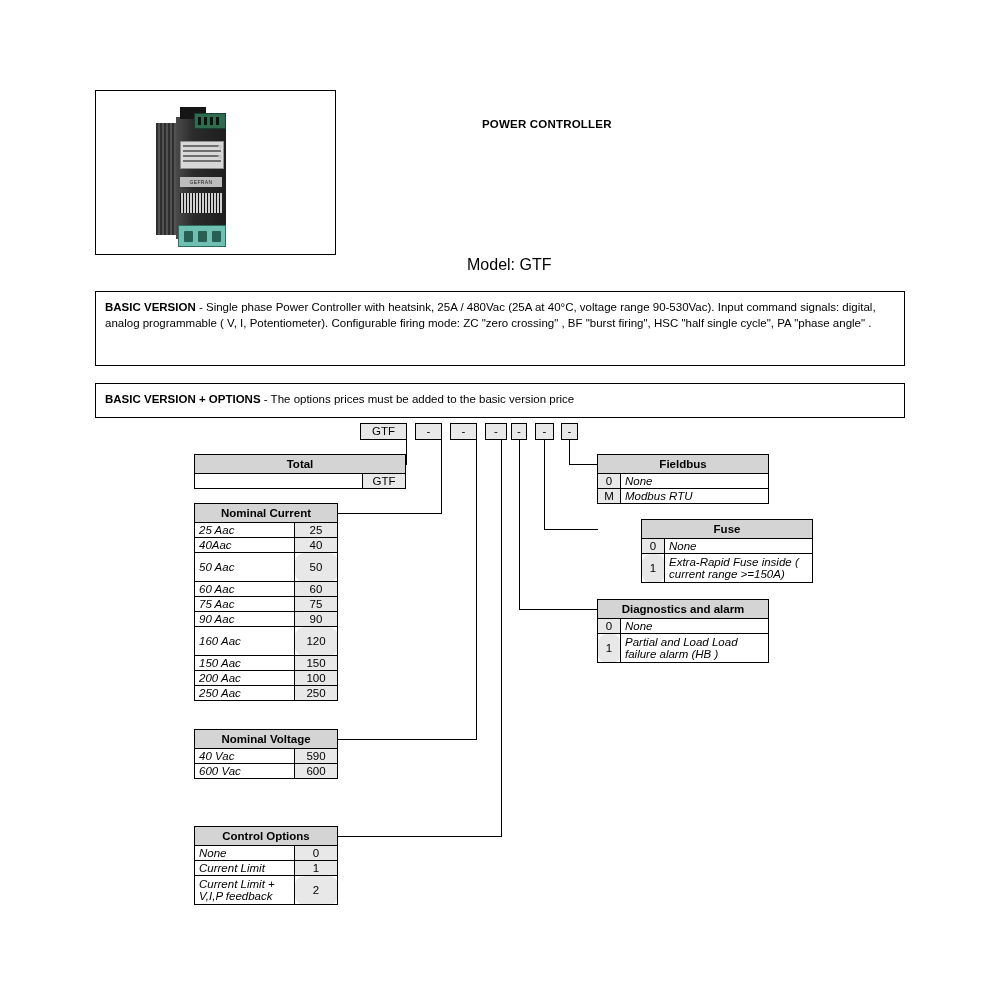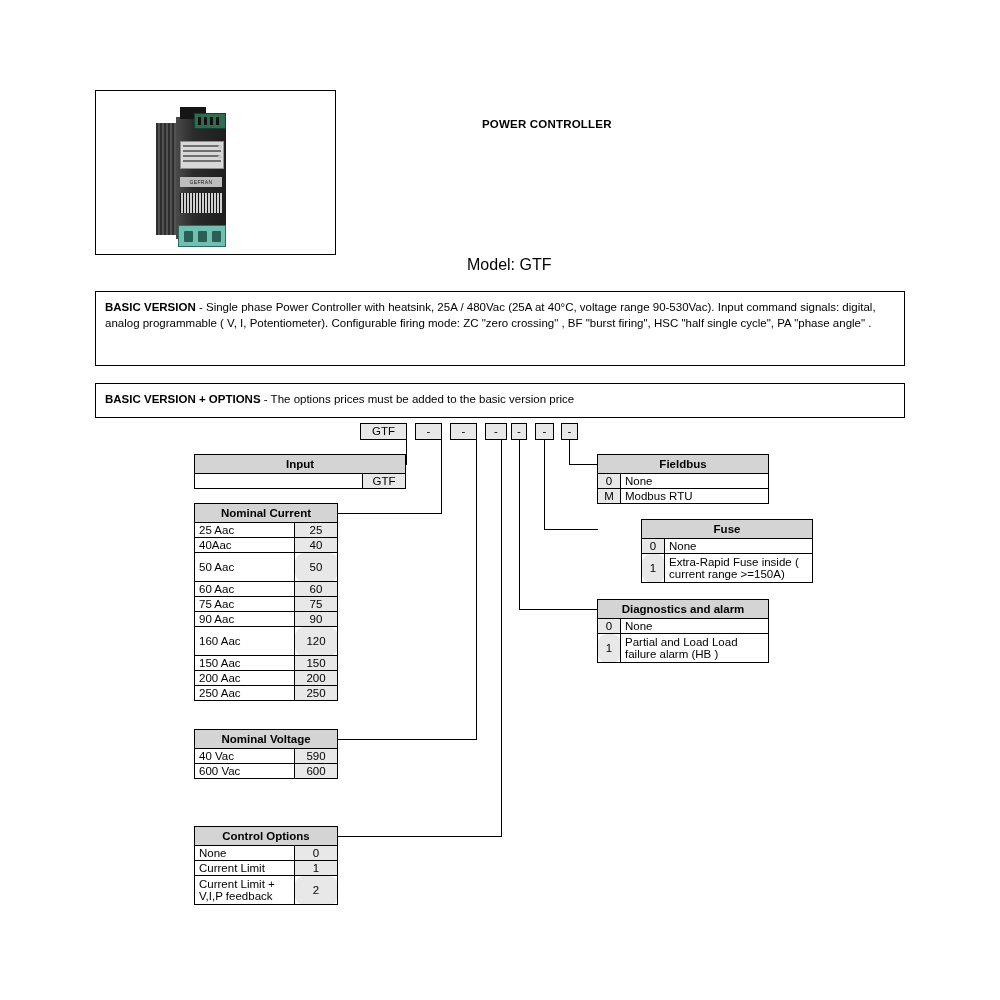--- a/index.html
+++ b/index.html
@@ -155,21 +155,21 @@
   .opt-table .code {
     background: #e8e8e8;
     text-align: center;
     width: 34px;
   }
   .opt-table .code-narrow {
     background: #e8e8e8;
     text-align: center;
     width: 14px;
   }
-  .opt-table .lbl { text-align: left; }
+  .opt-table .lbl { text-align: left; font-style: italic; }
   .row-tall td { height: 26px; border-radius: 9px; }
 
   
   #tbl-model { left: 194px; top: 454px; width: 212px; }
   #tbl-current { left: 194px; top: 503px; width: 144px; }
   #tbl-voltage { left: 194px; top: 729px; width: 144px; }
   #tbl-control { left: 194px; top: 826px; width: 144px; }
   
   #tbl-fieldbus { left: 597px; top: 454px; width: 172px; }
   #tbl-fuse { left: 597px; top: 519px; width: 172px; margin-left: 44px; }
@@ -265,21 +265,21 @@
 <div class="diag" style="left:303px; top:600px; width:12px; transform: rotate(-28deg);"></div>
 <div class="diag" style="left:303px; top:616px; width:12px; transform: rotate(-28deg);"></div>
 <div class="diag" style="left:303px; top:665px; width:12px; transform: rotate(-28deg);"></div>
 <div class="diag" style="left:303px; top:681px; width:12px; transform: rotate(-28deg);"></div>
 <div class="diag" style="left:303px; top:697px; width:12px; transform: rotate(-28deg);"></div>
 <div class="diag" style="left:760px; top:570px; width:12px; transform: rotate(-28deg);"></div>
 
 <table class="abs opt-table" id="tbl-model">
   <tbody>
       <tr>
-        <th class="hdr" colspan="2">Input</th>
+        <th class="hdr" colspan="2">Total</th>
       </tr>
   <tr>
     <td class="lbl"></td>
     <td class="code">GTF</td>
   </tr>
 </tbody>
   </table>
 
 <table class="abs opt-table" id="tbl-current">
   <tbody>
@@ -313,21 +313,21 @@
   <tr class="row-tall">
     <td class="lbl">160 Aac</td>
     <td class="code">120</td>
   </tr>
   <tr>
     <td class="lbl">150 Aac</td>
     <td class="code">150</td>
   </tr>
   <tr>
     <td class="lbl">200 Aac</td>
-    <td class="code">200</td>
+    <td class="code">100</td>
   </tr>
   <tr>
     <td class="lbl">250 Aac</td>
     <td class="code">250</td>
   </tr>
 </tbody>
   </table>
 
 <table class="abs opt-table" id="tbl-voltage">
   <tbody>

